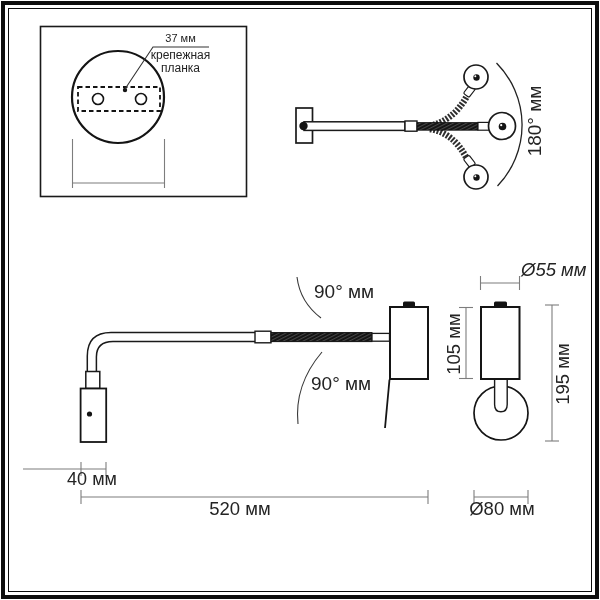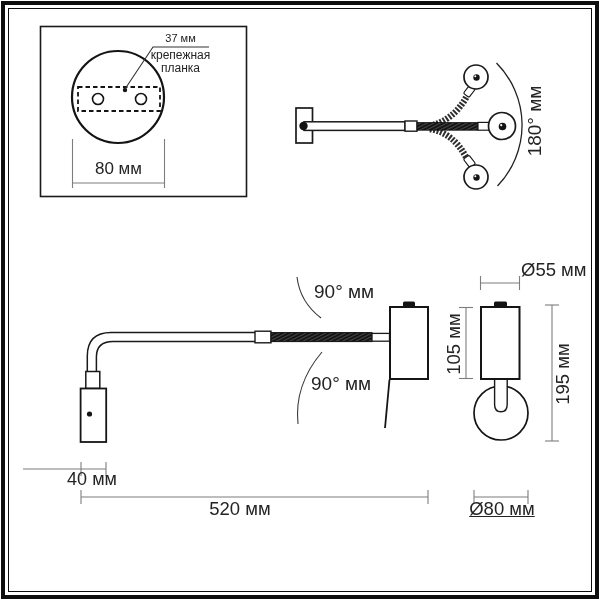--- a/index.html
+++ b/index.html
@@ -126,35 +126,34 @@
     </g>
   </svg>
 
   <div class="lbl sm center" style="left:152px;top:33px;width:57px;">37 мм</div>
 
   <div class="lbl xs center" style="left:147px;top:49px;width:67px;">
     <span class="block">крепежная</span>
     <span class="block">планка</span>
   </div>
 
-  <div class="lbl md center" style="left:72px;top:160px;width:93px;">80 мм</div>
 
   <div class="lbl dim center rot" style="left:477px;top:109px;width:120px;height:24px;font-size:19px;">180° мм</div>
 
   <div class="lbl" style="left:314px;top:282px;font-size:19px;">90° мм</div>
 
   <div class="lbl" style="left:311px;top:374px;font-size:19px;">90° мм</div>
 
   <div class="lbl center" style="left:22px;top:470px;width:62px;font-size:18px;margin-left:39px;">40 мм</div>
 
   <div class="lbl dim center" style="left:180px;top:499px;width:120px;">520 мм</div>
 
-  <div class="lbl dim" style="left:521px;top:260px;">Ø55 мм</div>
+  <div class="lbl dim" style="left:521px;top:260px;font-style:italic;">Ø55 мм</div>
 
   <div class="lbl dim center rot" style="left:410px;top:333px;width:90px;height:22px;">105 мм</div>
 
   <div class="lbl dim center rot" style="left:519px;top:363px;width:90px;height:22px;">195 мм</div>
 
-  <div class="lbl dim center" style="left:468px;top:499px;width:68px;text-decoration:underline;">Ø80 мм</div>
+  <div class="lbl dim center" style="left:468px;top:499px;width:68px;">Ø80 мм</div>
 
   <div class="frame-inner"></div>
   <div class="frame-outer"></div>
 </div>
 
 </body></html>

